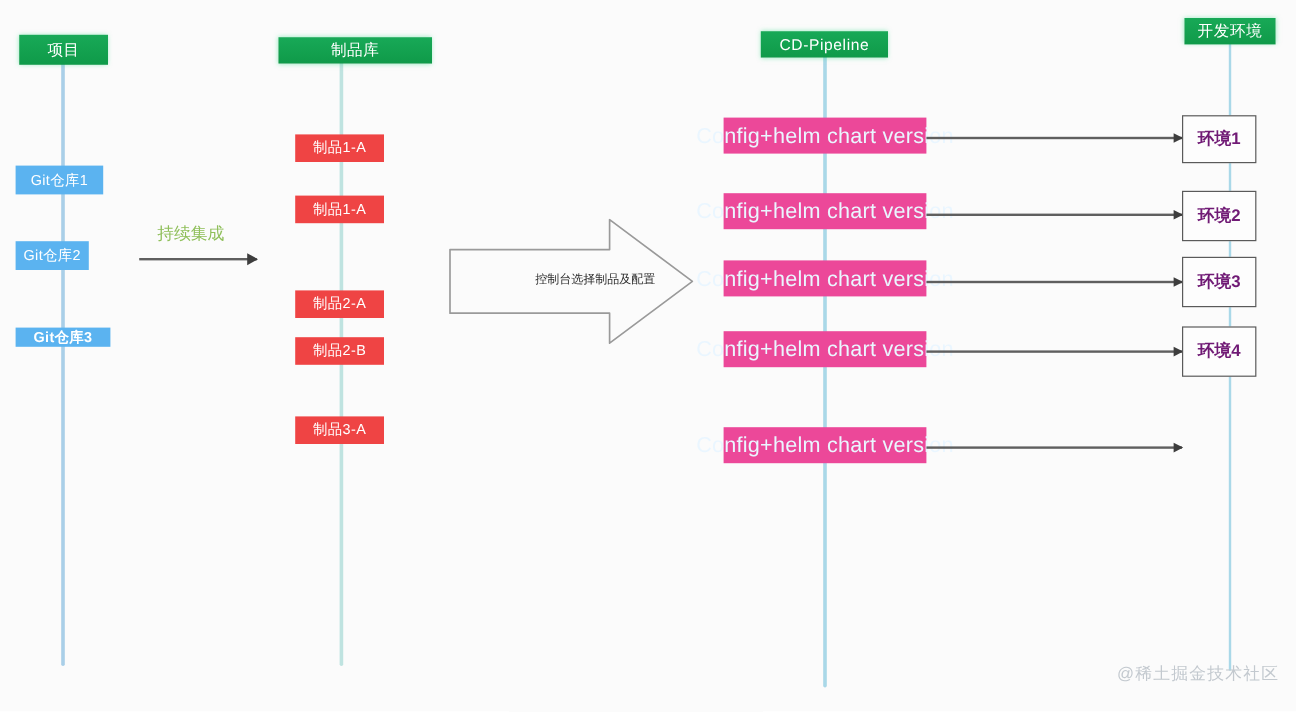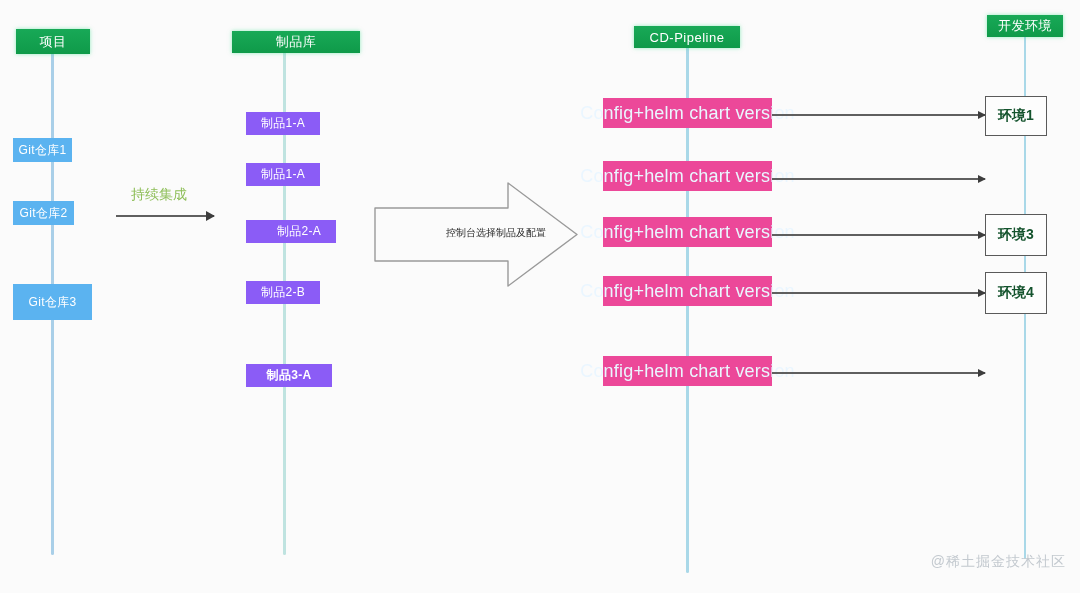--- a/index.html
+++ b/index.html
@@ -37,21 +37,21 @@
     justify-content: center;
     font-size: 13px;
     letter-spacing: .5px;
     box-shadow: 0 0 4px rgba(60,220,140,.55);
     white-space: nowrap;
   }
 
   
   .node-blue {
     position: absolute;
-    background: #8b5cf6;
+    background: #ef4444;
     color: #ffffff;
     display: flex;
     align-items: center;
     justify-content: center;
     font-size: 12px;
     white-space: nowrap;
     letter-spacing: .3px;
   }
   .node-blue.soft { background: #5bb3f0; }
 
@@ -65,21 +65,21 @@
     font-size: 18px;
     white-space: nowrap;
     letter-spacing: .2px;
   }
 
   
   .node-env {
     position: absolute;
     background: #fdfdfd;
     border: 1.5px solid #5a5a5a;
-    color: #14532d;
+    color: #701a75;
     display: flex;
     align-items: center;
     justify-content: center;
     font-size: 14px;
     font-weight: bold;
     white-space: nowrap;
   }
 
   
   .conn {
@@ -157,52 +157,52 @@
 <body>
 
 <div id="canvas">
 
   <div class="rail rail-blue" style="left:51px; top:50px; height:505px;"></div>
 
   <div class="hdr" style="left:16px; top:29px; width:74px; height:25px;">
     <span>项目</span>
   </div>
 
-  <div class="node-blue soft" style="left:13px; top:138px; width:59px; height:24px;">
+  <div class="node-blue soft" style="left:13px; top:138px; width:73px; height:24px;">
     <span>Git仓库1</span>
   </div>
   <div class="node-blue soft" style="left:13px; top:201px; width:61px; height:24px;">
     <span>Git仓库2</span>
   </div>
-  <div class="node-blue soft" style="left:13px; top:284px; width:79px; height:36px;">
+  <div class="node-blue soft" style="left:13px; top:273px; width:79px; height:16px;font-weight:bold;">
     <span>Git仓库3</span>
   </div>
 
   <div class="ci-label" style="left:131px; top:186px;">持续集成</div>
   <div class="ci-arrow" style="left:116px; top:215px; width:98px;"></div>
 
   <div class="rail rail-teal" style="left:283px; top:46px; height:509px;"></div>
 
   <div class="hdr" style="left:232px; top:31px; width:128px; height:22px;">
     <span>制品库</span>
   </div>
 
   <div class="node-blue" style="left:246px; top:112px; width:74px; height:23px;">
     <span>制品1-A</span>
   </div>
   <div class="node-blue" style="left:246px; top:163px; width:74px; height:23px;">
     <span>制品1-A</span>
   </div>
-  <div class="node-blue" style="left:246px; top:220px; width:74px; height:23px;padding-left:16px;">
+  <div class="node-blue" style="left:246px; top:242px; width:74px; height:23px;">
     <span>制品2-A</span>
   </div>
   <div class="node-blue" style="left:246px; top:281px; width:74px; height:23px;">
     <span>制品2-B</span>
   </div>
-  <div class="node-blue" style="left:246px; top:364px; width:86px; height:23px;font-weight:bold;">
+  <div class="node-blue" style="left:246px; top:347px; width:74px; height:23px;">
     <span>制品3-A</span>
   </div>
 
   <div class="block-arrow">
     <svg width="204" height="105" viewBox="0 0 204 105" xmlns="http://www.w3.org/2000/svg">
       <polygon points="1,26 134,26 134,1 203,52.5 134,104 134,79 1,79" fill="#fbfbfb" stroke="#9a9a9a" stroke-width="1.4" stroke-linejoin="round"></polygon>
     </svg>
     <div class="block-arrow-label">控制台选择制品及配置</div>
   </div>
 
@@ -236,20 +236,23 @@
 
   <div class="rail rail-cyan" style="left:1024px; top:34px; height:525px; width:2px;"></div>
 
   <div class="hdr" style="left:987px; top:15px; width:76px; height:22px;">
     <span>开发环境</span>
   </div>
 
   <div class="node-env" style="left:985px; top:96px; width:60px; height:38px;">
     <span>环境1</span>
   </div>
+  <div class="node-env" style="left:985px; top:159px; width:60px; height:40px;">
+    <span>环境2</span>
+  </div>
   <div class="node-env" style="left:985px; top:214px; width:60px; height:40px;">
     <span>环境3</span>
   </div>
   <div class="node-env" style="left:985px; top:272px; width:60px; height:40px;">
     <span>环境4</span>
   </div>
 
   <div class="watermark">@稀土掘金技术社区</div>
 
 </div>

